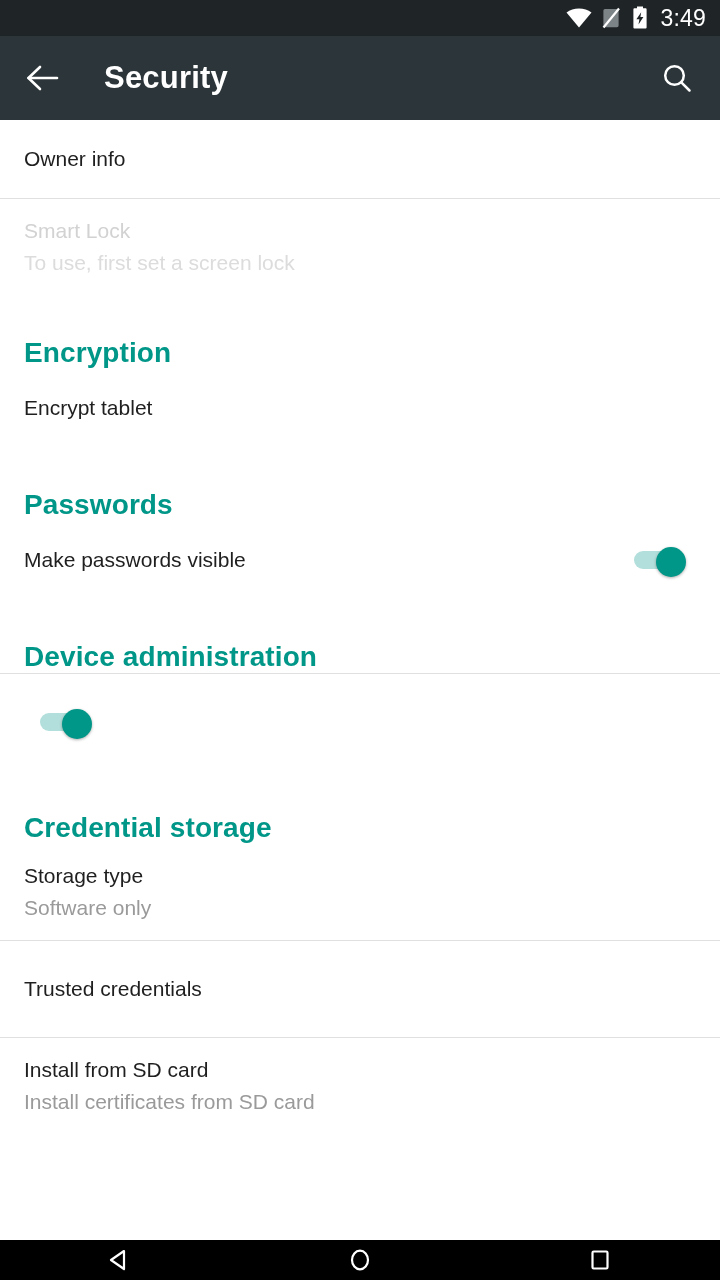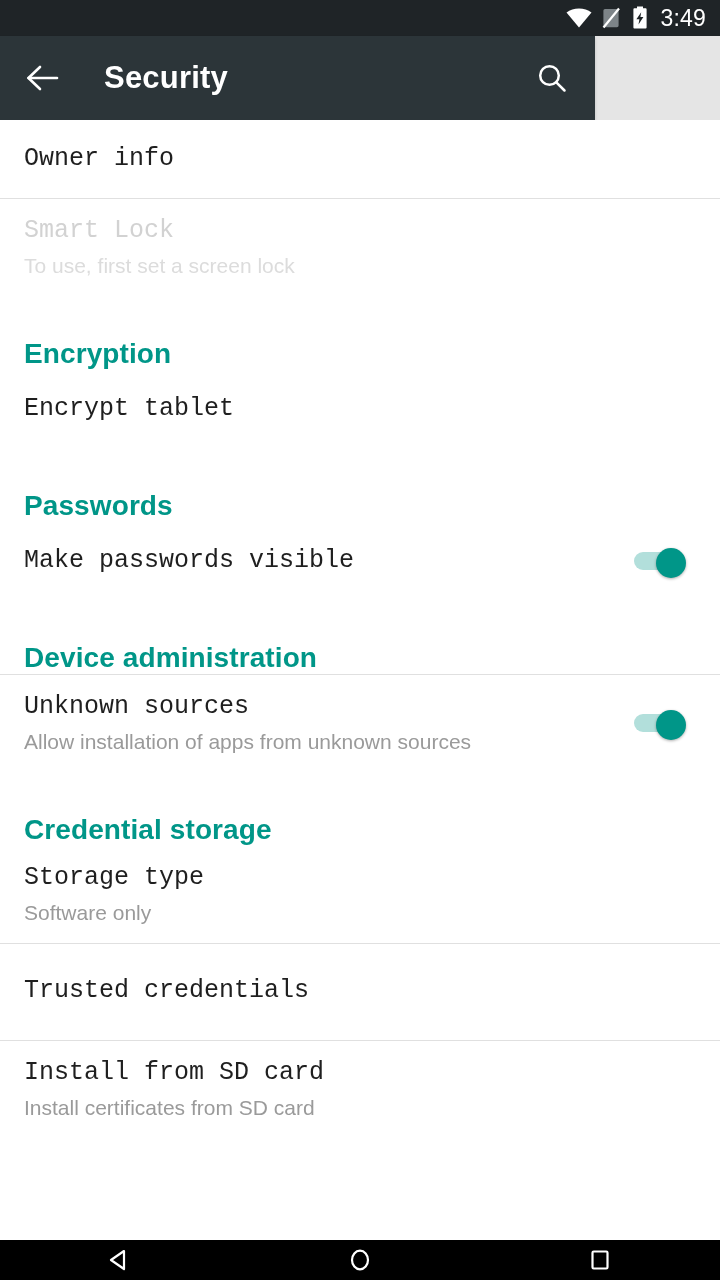--- a/index.html
+++ b/index.html
@@ -27,21 +27,21 @@
   #status-time {
     color:#ffffff;
     font-size:23px;
     margin-left:12px;
     letter-spacing:0.2px;
   }
 
   
   #app-bar {
     position:absolute; top:36px; left:0;
-    width:595px; height:84px;
+    width:720px; height:84px;
     background:#2c3539;
     display:flex; align-items:center;
     box-shadow:0 2px 3px rgba(0,0,0,0.16);
   }
   #back-button {
     width:62px; height:62px;
     margin-left:12px;
     display:flex; align-items:center; justify-content:center;
     cursor:pointer;
   }
@@ -68,24 +68,23 @@
   }
 
   .pref {
     position:relative;
     padding:0 24px;
     display:flex; align-items:center;
   }
   .pref-text { flex:1 1 auto; min-width:0; }
 
   .pref-title {
-    font-size:25px;
+    font-size:21px;
     color:#1f1f1f;
     line-height:1.15;
-    font-family:Liberation Mono, monospace;
   }
   .pref-summary {
     font-size:21px;
     color:#9a9a9a;
     line-height:1.2;
     margin-top:7px;
   }
 
   
   .pref.disabled .pref-title { color:#d2d2d2; }
@@ -211,24 +210,20 @@
           <div class="pref-title">Make passwords visible</div>
         </div>
         <div class="switch">
           <div class="track"></div>
           <div class="thumb"></div>
         </div>
       </div>
       <div class="section-header" style="padding-top: 42px; padding-bottom: 0px;">Device administration</div>
       <div class="divider"></div>
       <div class="pref" style="min-height: 96px; padding-top: 18px; padding-bottom: 18px;">
-        <div class="pref-text">
-          <div class="pref-title">Unknown sources</div>
-          <div class="pref-summary">Allow installation of apps from unknown sources</div>
-        </div>
         <div class="switch">
           <div class="track"></div>
           <div class="thumb"></div>
         </div>
       </div>
       <div class="section-header" style="padding-top: 42px; padding-bottom: 0px;">Credential storage</div>
       <div class="pref" style="min-height: 96px; padding-top: 18px; padding-bottom: 18px;">
         <div class="pref-text">
           <div class="pref-title">Storage type</div>
           <div class="pref-summary">Software only</div>

